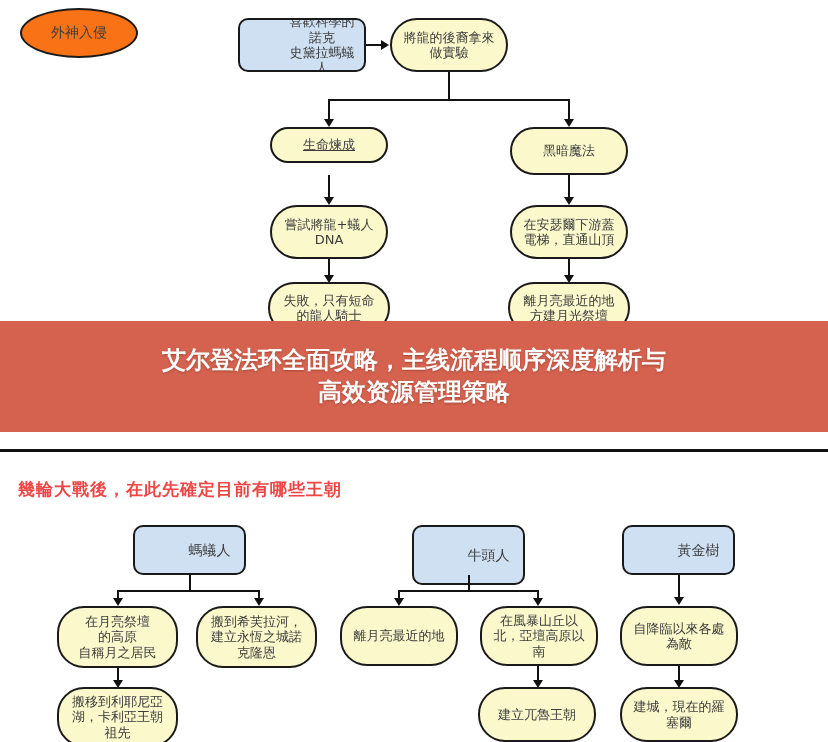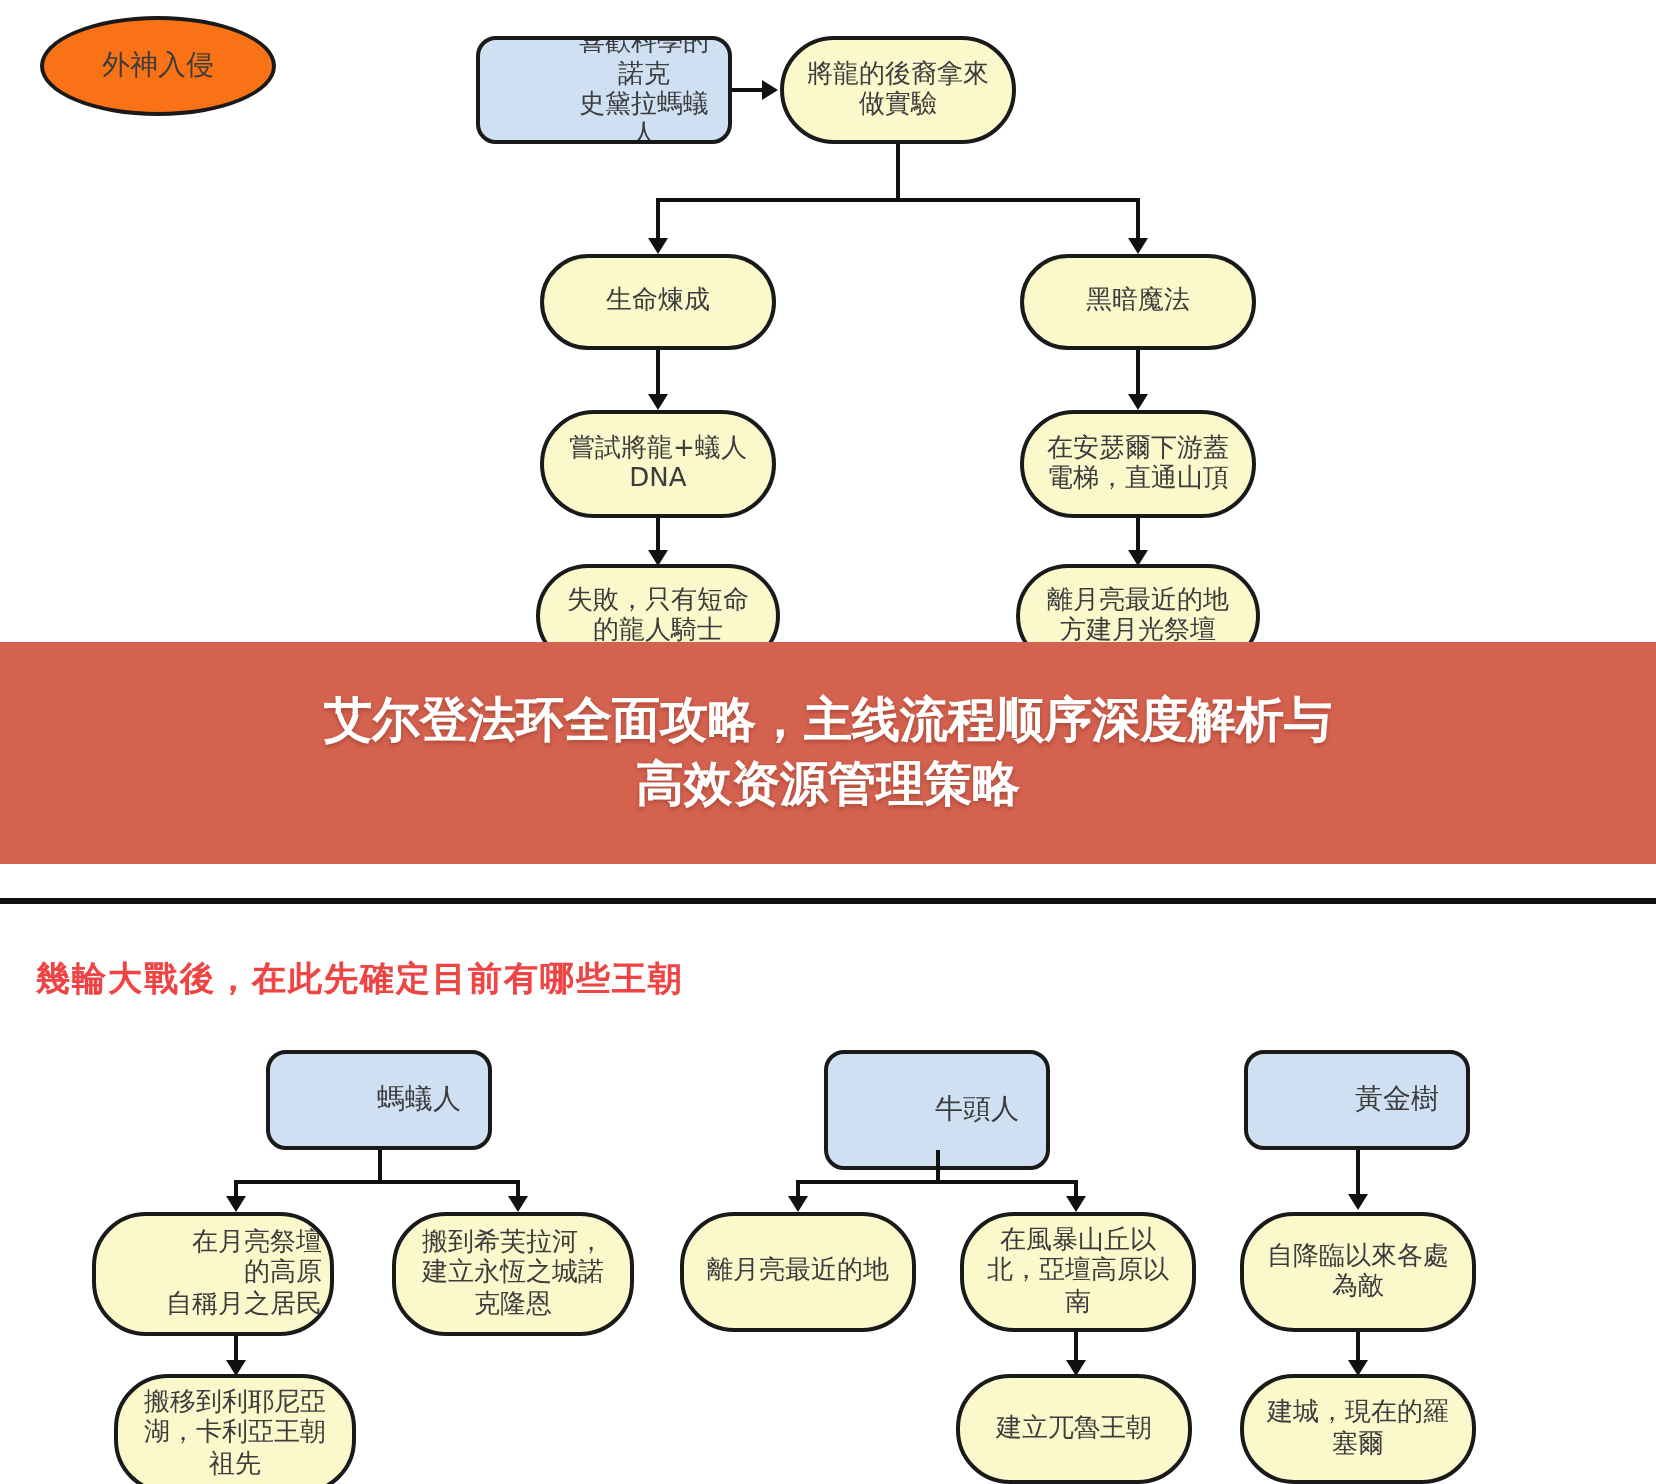--- a/index.html
+++ b/index.html
@@ -148,21 +148,21 @@
   <div class="ln h" style="left:366px; top:44px; width:16px;"></div>
   <div class="arrow-r" style="left:381px; top:40px;"></div>
 
   <div class="ln v" style="left:448px; top:72px; height:28px;"></div>
   <div class="ln h" style="left:328px; top:99px; width:242px;"></div>
   <div class="ln v" style="left:328px; top:99px; height:22px;"></div>
   <div class="arrow-d" style="left:324px; top:119px;"></div>
   <div class="ln v" style="left:568px; top:99px; height:22px;"></div>
   <div class="arrow-d" style="left:564px; top:119px;"></div>
 
-  <div class="node yellow" style="left: 270px; top: 127px; width: 118px; height: 48px; font-size: 13px; background: rgb(251, 248, 204);">
+  <div class="node yellow" style="left: 270px; top: 127px; width: 118px; height: 36px; font-size: 13px; background: rgb(251, 248, 204); text-decoration: underline;">
     <span class="txt">生命煉成</span>
   </div>
 
   <div class="node yellow" style="left: 510px; top: 127px; width: 118px; height: 48px; font-size: 13px; background: rgb(251, 248, 204);">
     <span class="txt">黑暗魔法</span>
   </div>
 
   <div class="ln v" style="left:328px; top:175px; height:24px;"></div>
   <div class="arrow-d" style="left:324px; top:197px;"></div>
 
@@ -230,21 +230,21 @@
     <span class="txt">螞蟻人</span>
   </div>
 
   <div class="ln v" style="left:189px; top:575px; height:16px;"></div>
   <div class="ln h" style="left:117px; top:590px; width:143px;"></div>
   <div class="ln v" style="left:117px; top:590px; height:10px;"></div>
   <div class="arrow-d" style="left:113px; top:598px;"></div>
   <div class="ln v" style="left:258px; top:590px; height:10px;"></div>
   <div class="arrow-d" style="left:254px; top:598px;"></div>
 
-  <div class="node yellow" style="left: 46px; top: 606px; width: 121px; height: 62px; font-size: 13px; background: rgb(251, 248, 204); text-align: right;">
+  <div class="node yellow" style="left: 57px; top: 606px; width: 121px; height: 62px; font-size: 13px; background: rgb(251, 248, 204);">
     <span class="txt">在月亮祭壇
 的高原
 自稱月之居民</span>
   </div>
 
   <div class="node yellow" style="left: 196px; top: 606px; width: 121px; height: 62px; font-size: 13px; background: rgb(251, 248, 204);">
     <span class="txt">搬到希芙拉河，
 建立永恆之城諾
 克隆恩</span>
   </div>

